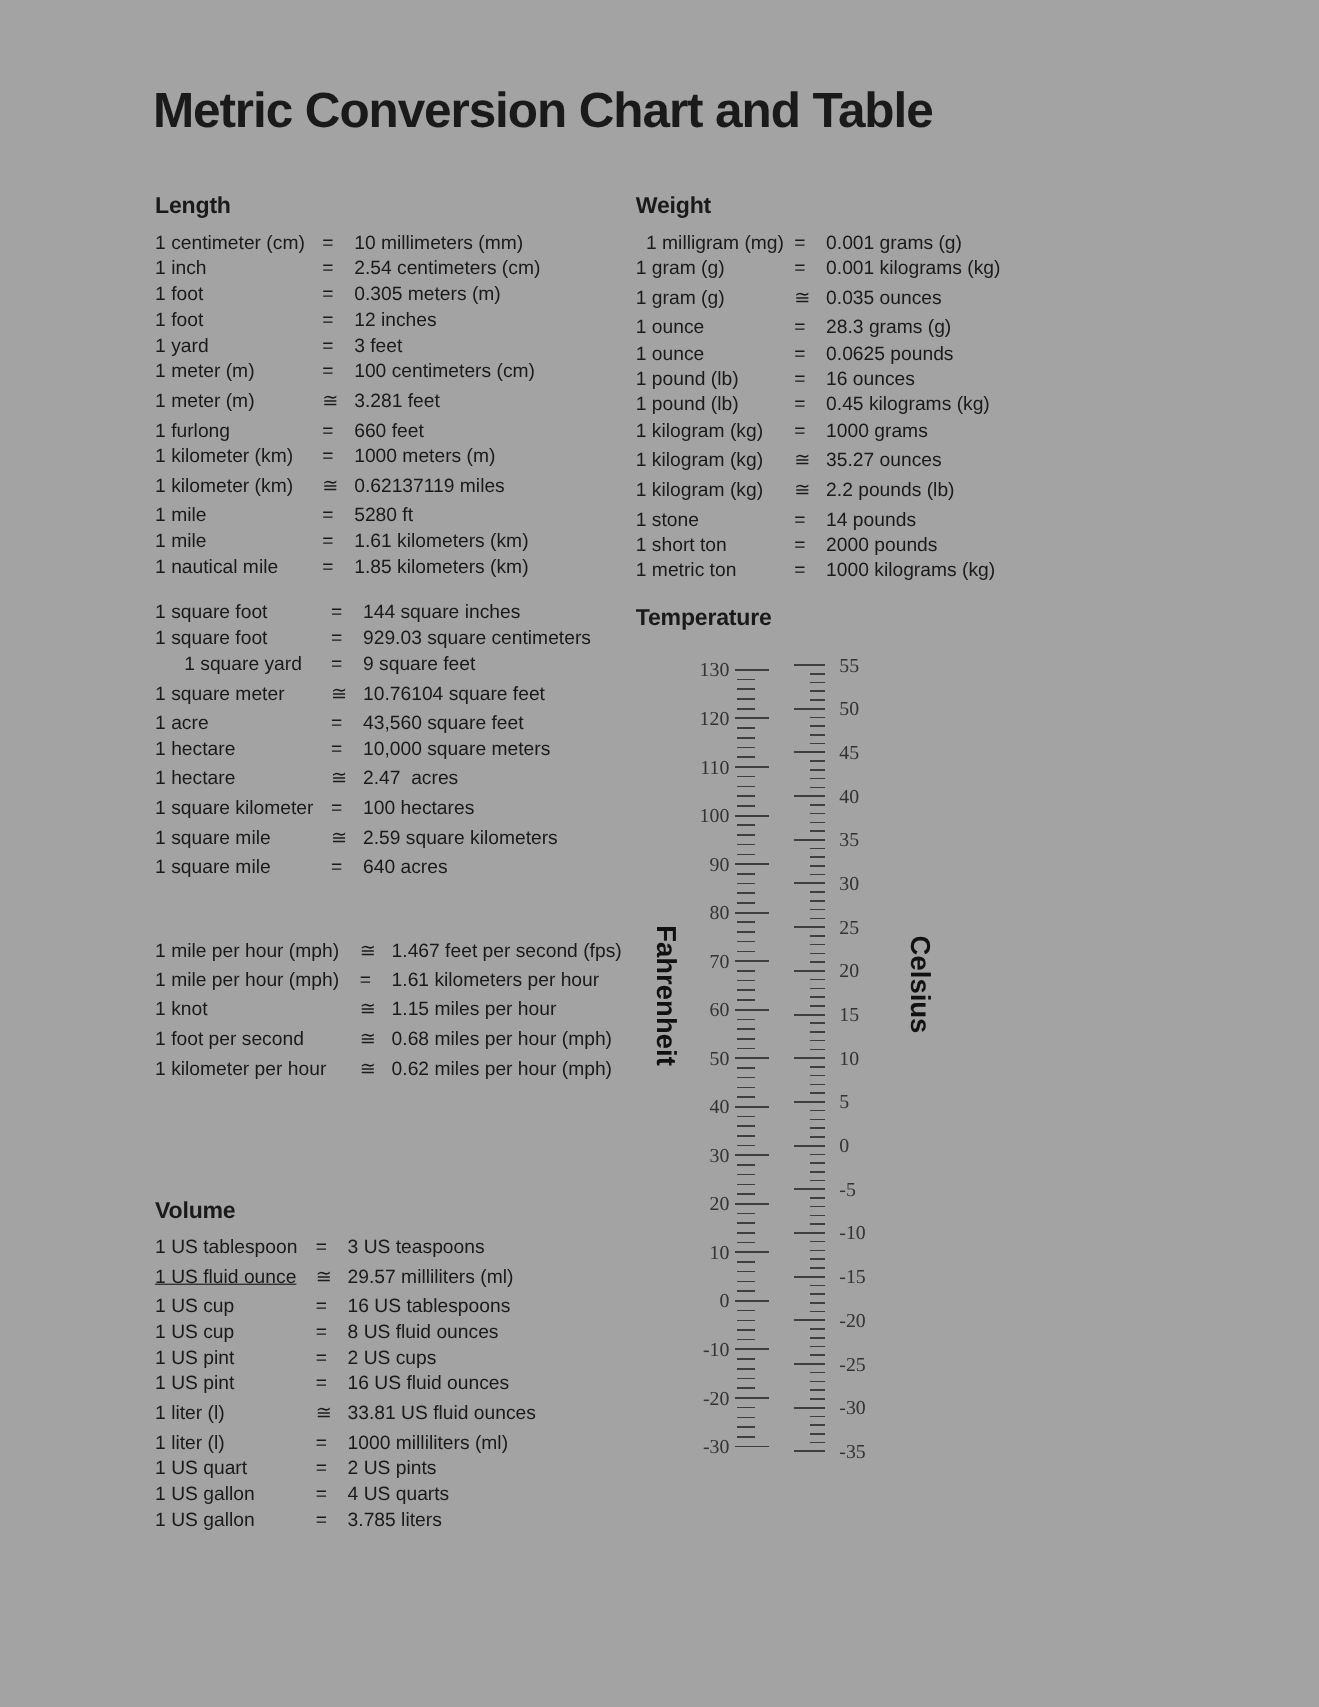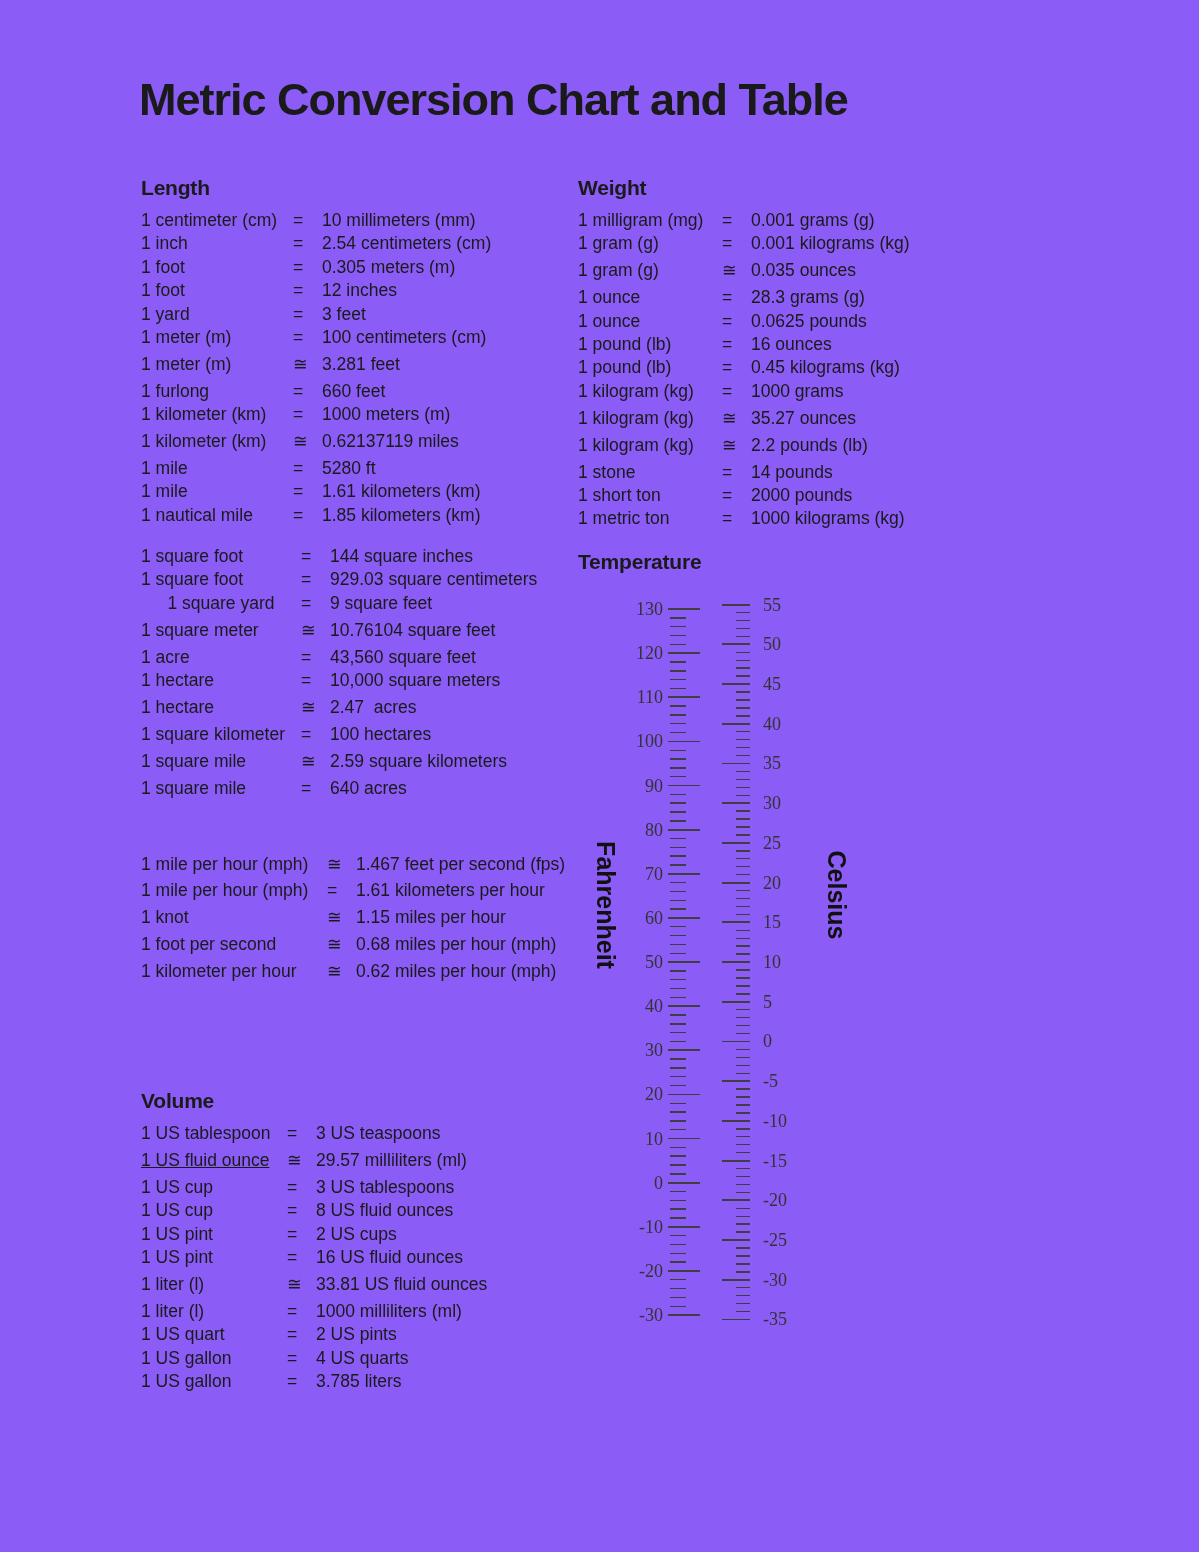--- a/index.html
+++ b/index.html
@@ -1,19 +1,19 @@
 <!DOCTYPE html>
 <html><head>
 <meta charset="utf-8">
 <style>
   html,body{margin:0;padding:0;background:#ffffff;}
   .page{
     position:relative;
     width:1199px;height:1552px;
-    background:#8b5cf6;
+    background:#a3a3a3;
     font-family:"Liberation Sans", sans-serif;
     color:#1a1a1a;
     overflow:hidden;
   }
   .title{
     position:absolute;
     left:139px;top:74px;
     margin:0;
     font-size:45px;
     font-weight:bold;
@@ -128,21 +128,21 @@
           <span class="rel">=</span>
           <span class="val">1.85 kilometers (km)</span>
         </div>
       </div>
   </section>
 
   <section class="sec" style="left:578px;top:176px;width:445px">
     <h2>Weight</h2>
     <div class="rows">
         <div class="row">
-          <span class="lab" style="width: 144px;">1 milligram (mg)</span>
+          <span class="lab" style="width: 144px; text-align: center;">1 milligram (mg)</span>
           <span class="rel">=</span>
           <span class="val">0.001 grams (g)</span>
         </div>
         <div class="row">
           <span class="lab" style="width: 144px;">1 gram (g)</span>
           <span class="rel">=</span>
           <span class="val">0.001 kilograms (kg)</span>
         </div>
         <div class="row approx">
           <span class="lab" style="width: 144px;">1 gram (g)</span>
@@ -512,21 +512,21 @@
           <span class="val">3 US teaspoons</span>
         </div>
         <div class="row approx">
           <span class="lab" style="width: 146px; text-decoration: underline;">1 US fluid ounce</span>
           <span class="rel">≅</span>
           <span class="val">29.57 milliliters (ml)</span>
         </div>
         <div class="row">
           <span class="lab" style="width: 146px;">1 US cup</span>
           <span class="rel">=</span>
-          <span class="val">3 US tablespoons</span>
+          <span class="val">16 US tablespoons</span>
         </div>
         <div class="row">
           <span class="lab" style="width: 146px;">1 US cup</span>
           <span class="rel">=</span>
           <span class="val">8 US fluid ounces</span>
         </div>
         <div class="row">
           <span class="lab" style="width: 146px;">1 US pint</span>
           <span class="rel">=</span>
           <span class="val">2 US cups</span>

